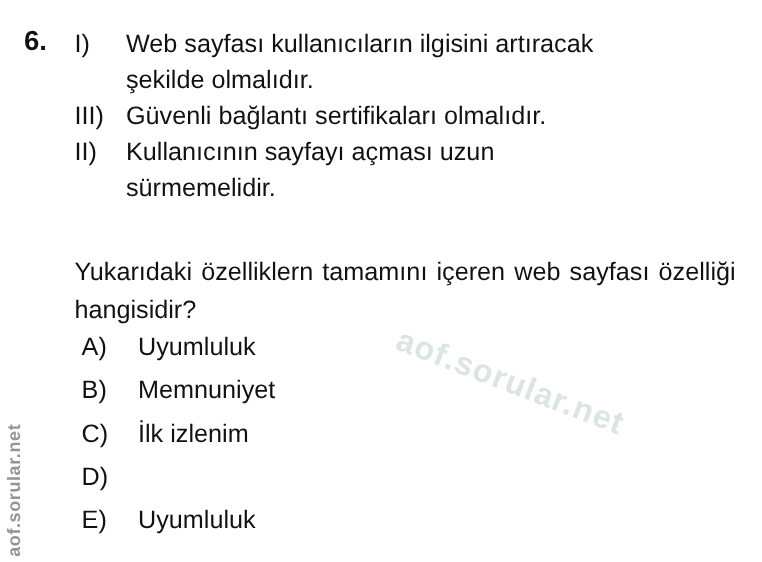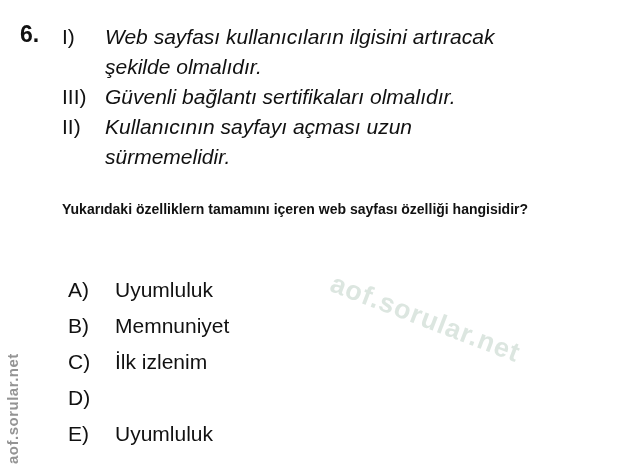--- a/index.html
+++ b/index.html
@@ -67,31 +67,30 @@
   .srow {
     display: flex;
     align-items: flex-start;
   }
   .snum {
     flex: 0 0 43px;
   }
   .stext {
     flex: 1 1 auto;
     white-space: pre-line;
-    font-style: italic;
   }
   
   .prompt {
     position: absolute;
     left: 62px;
-    top: 193px;
+    top: 211px;
     width: 551px;
     z-index: 1;
-    font-size: 14px;
-    font-weight: bold;
+    font-size: 21px;
+    font-weight: normal;
     line-height: 32px;
     text-align: justify;
   }
   
   .options {
     position: absolute;
     left: 68px;
     top: 278px;
     z-index: 1;
     font-size: 21px;

